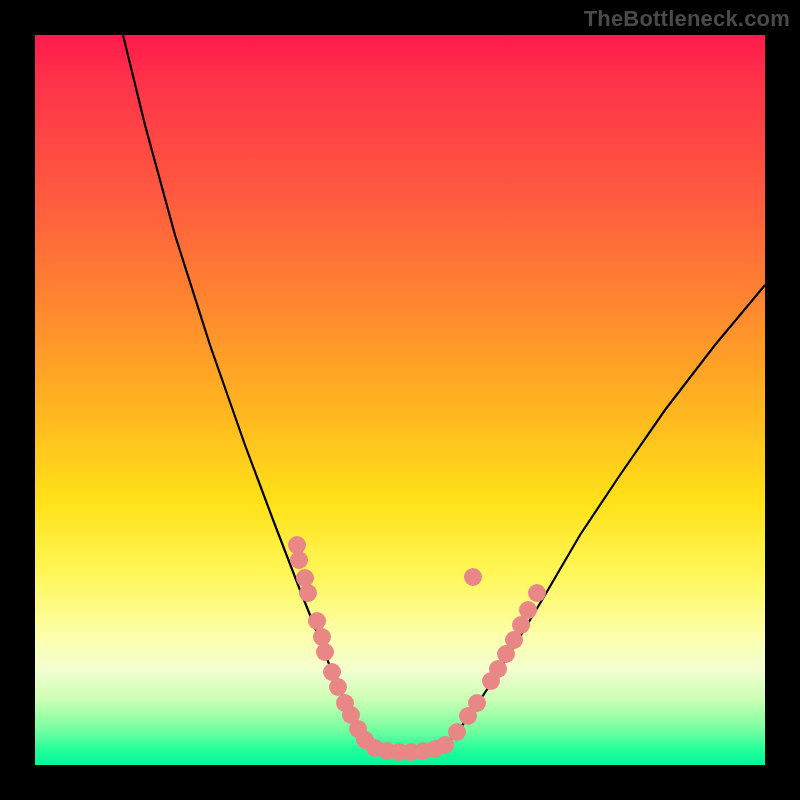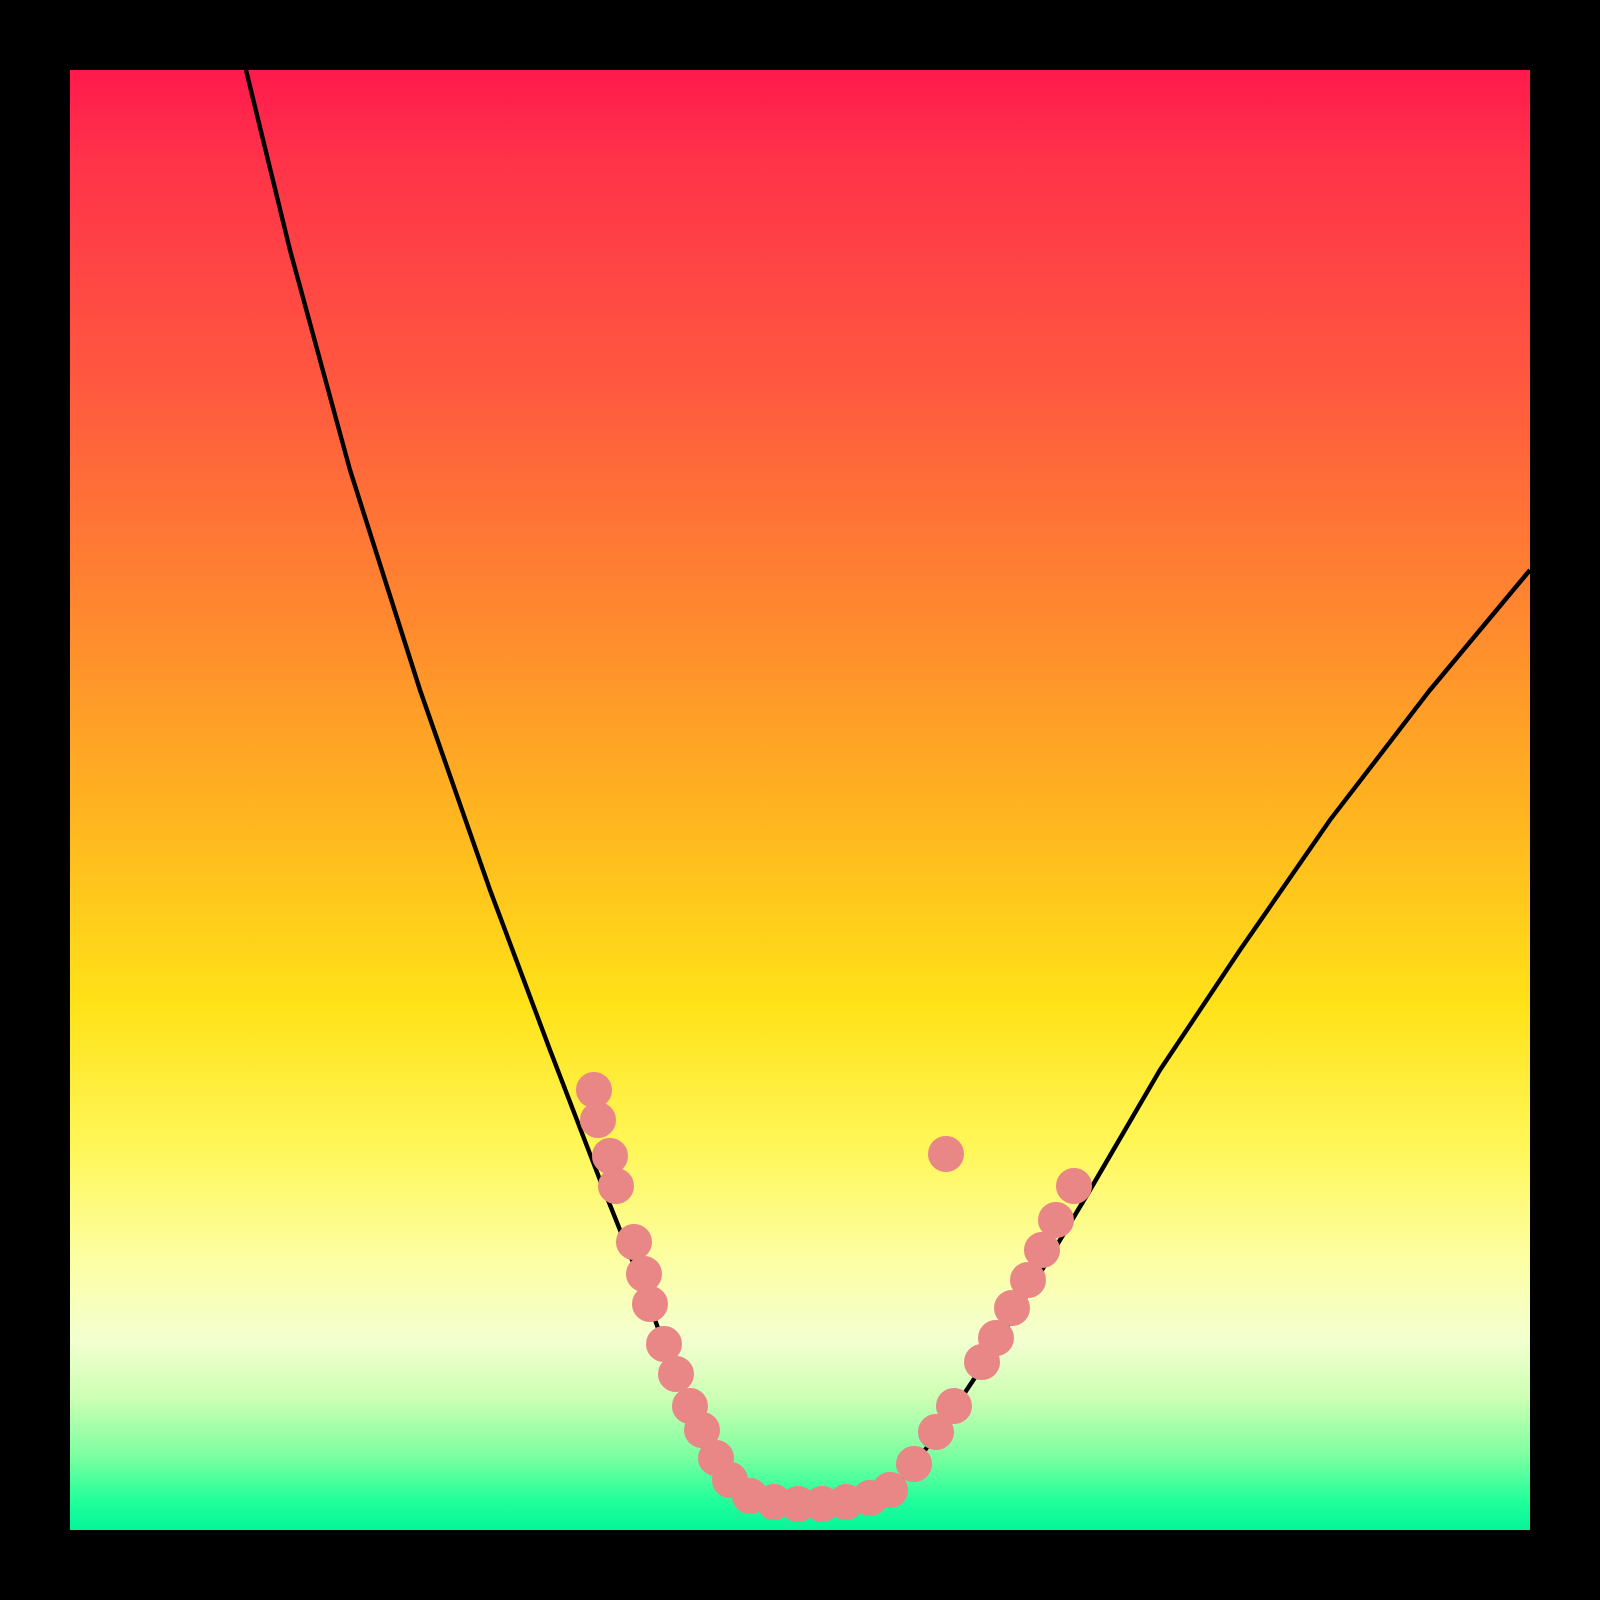--- a/index.html
+++ b/index.html
@@ -101,13 +101,14 @@
           <circle cx="471" cy="619" r="9" fill="#e98686" stroke="#d96d6d" stroke-width="0"></circle>
           <circle cx="479" cy="605" r="9" fill="#e98686" stroke="#d96d6d" stroke-width="0"></circle>
           <circle cx="486" cy="590" r="9" fill="#e98686" stroke="#d96d6d" stroke-width="0"></circle>
           <circle cx="493" cy="575" r="9" fill="#e98686" stroke="#d96d6d" stroke-width="0"></circle>
           <circle cx="502" cy="558" r="9" fill="#e98686" stroke="#d96d6d" stroke-width="0"></circle>
           <circle cx="438" cy="542" r="9" fill="#e98686" stroke="#d96d6d" stroke-width="0"></circle>
         </g>
     </svg>
   </div>
 
+  <div class="watermark">TheBottleneck.com</div>
 </div>
 
 </body></html>

